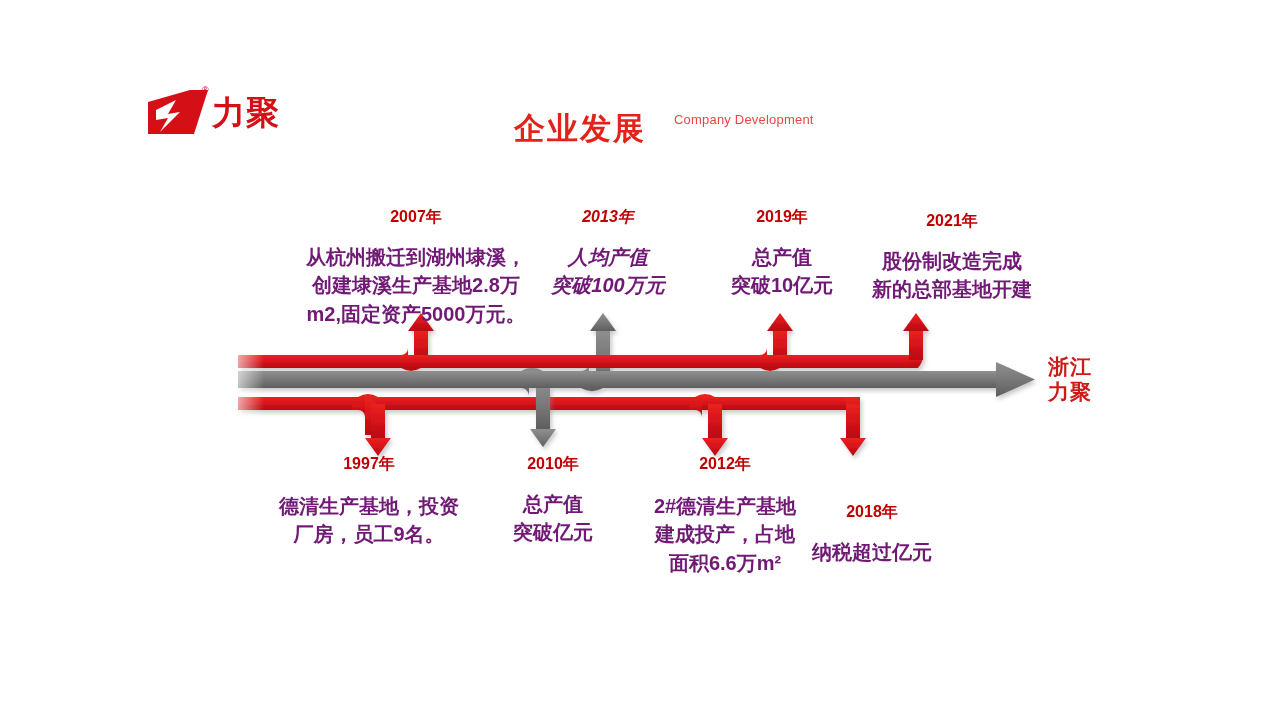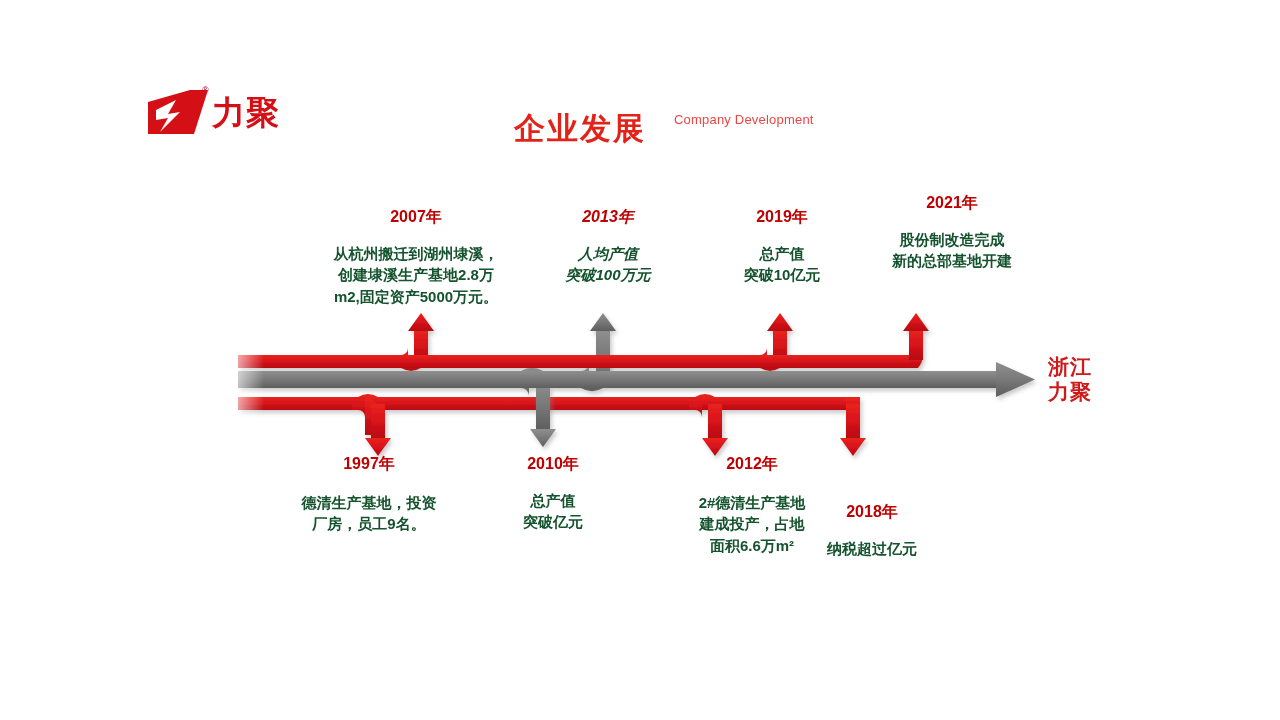--- a/index.html
+++ b/index.html
@@ -85,38 +85,38 @@
     text-align: center;
   }
   .milestone-year {
     font-size: 16px;
     font-weight: bold;
     color: #c00000;
     line-height: 1;
     white-space: nowrap;
   }
   .milestone-desc {
-    font-size: 15px;
-    font-weight: bold;
-    color: #14532d;
+    font-size: 20px;
+    font-weight: bold;
+    color: #701a75;
     line-height: 1.42;
     margin-top: 18px;
   }
   .milestone-desc div { white-space: nowrap; }
 
   
   #ms-2007 { left: 296px; top: 209px; width: 240px; }
   #ms-2013 { left: 528px; top: 209px; width: 160px; font-style: italic; }
   #ms-2019 { left: 700px; top: 209px; width: 164px; }
-  #ms-2021 { left: 852px; top: 195px; width: 200px; }
+  #ms-2021 { left: 852px; top: 213px; width: 200px; }
 
   
   #ms-1997 { left: 258px; top: 456px; width: 222px; }
   #ms-2010 { left: 478px; top: 456px; width: 150px; }
-  #ms-2012 { left: 663px; top: 456px; width: 178px; text-align: center; }
+  #ms-2012 { left: 636px; top: 456px; width: 178px; text-align: center; }
   #ms-2018 { left: 784px; top: 456px; width: 176px; margin-top: 48px; }
 
   #ms-1997 .milestone-desc,
   #ms-2012 .milestone-desc { margin-top: 20px; }
 
   
   #end-label {
     position: absolute;
     left: 1048px;
     top: 355px;

